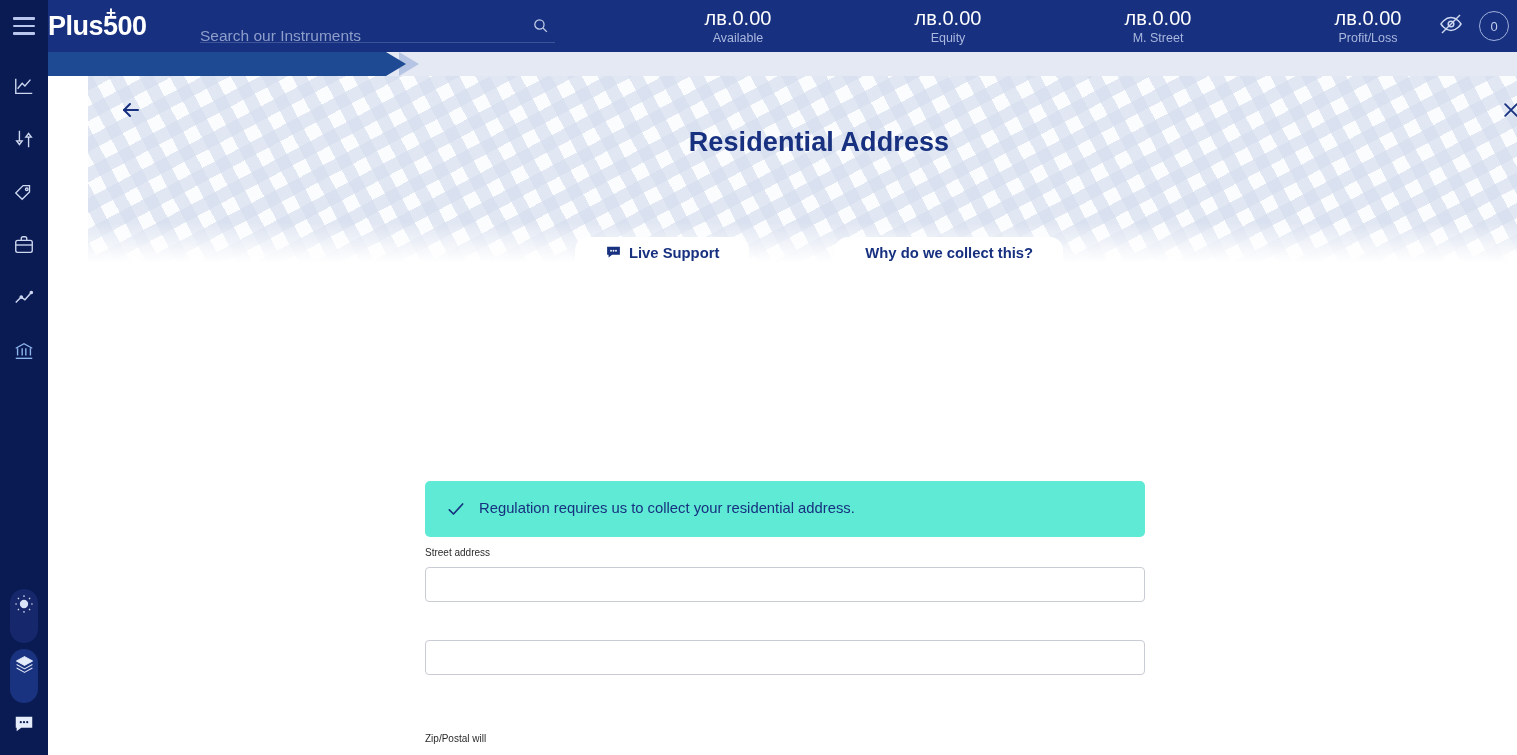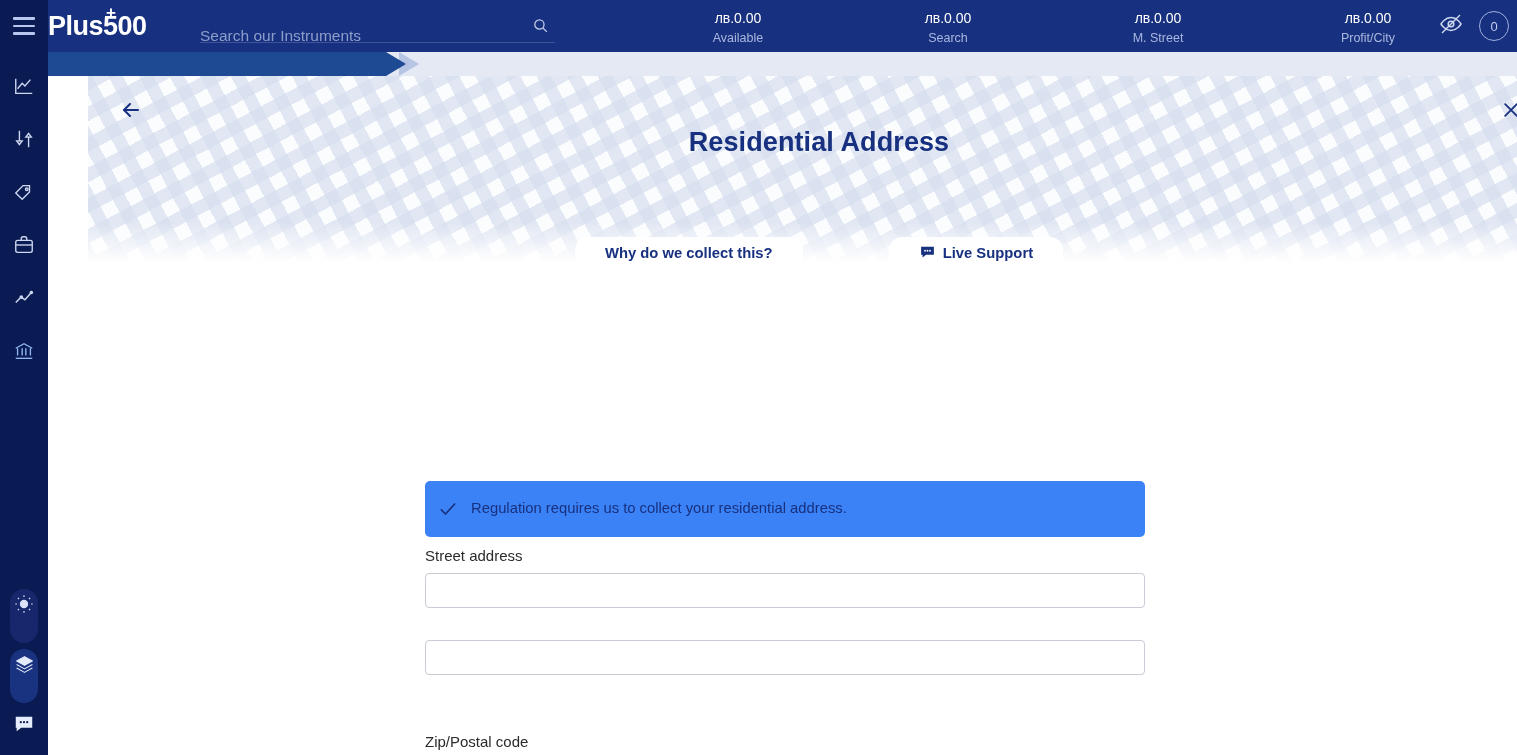--- a/index.html
+++ b/index.html
@@ -95,21 +95,21 @@
     font-size: 15.5px;
     font-family: "Liberation Sans", sans-serif;
     padding-bottom: 4px;
     margin-top: 25px;
   }
   .searchwrap input::placeholder { color: #8e9ecb; }
   .search-icon { margin-right: 6px; cursor: pointer; display:flex; }
 
   .balances { display: flex; align-items: center; margin-left: 78px; }
   .bal { width: 210px; text-align: center; cursor: default; }
-  .bal .val { color: #ffffff; font-size: 14px; line-height: 22px; font-weight: 400; }
+  .bal .val { color: #ffffff; font-size: 20px; line-height: 22px; font-weight: 400; }
   .bal .lab { color: #aab8df; font-size: 12.5px; line-height: 16px; margin-top: 1px; }
 
   .topright { position: absolute; right: 8px; top: 0; height: 52px; display: flex; align-items: center; gap: 16px; }
   .eye-btn, .count-btn { cursor: pointer; display: flex; align-items: center; justify-content: center; }
   .count-btn {
     width: 30px; height: 30px; border-radius: 50%;
     border: 1.6px solid #9fb0de;
     color: #c2cdeb; font-size: 13px;
   }
 
@@ -201,30 +201,30 @@
     color: #17307f;
     cursor: pointer;
     white-space: nowrap;
   }
 
   .content { position: relative; padding-top: 1px; }
 
   .notice {
     position: absolute; left: 377px; top: 213px;
     width: 720px; height: 56px;
-    background: #3b82f6;
+    background: #5eead4;
     border-radius: 5px;
     display: flex; align-items: center;
-    padding-left: 8px;
+    padding-left: 16px;
   }
   .notice .check { width: 30px; display: flex; align-items: center; justify-content: center; }
   .notice .txt { color: #17307f; font-size: 14.8px; line-height: 19.5px; margin-left: 8px; }
 
   .field { position: absolute; left: 377px; width: 720px; }
-  .field .label { font-size: 15px; color: #2b2b2b; margin-bottom: 9px; }
+  .field .label { font-size: 10px; color: #2b2b2b; margin-bottom: 9px; }
   .field input {
     width: 720px; height: 35px;
     border: 1px solid #c9ccd4;
     border-radius: 4px;
     outline: none;
     padding: 0 10px;
     font-size: 14.5px;
     font-family: "Liberation Sans", sans-serif;
     color: #222;
     background: #fff;
@@ -346,29 +346,29 @@
       </span>
     </div>
 
     <div class="balances">
       <div class="bal">
         <div class="val">лв.0.00</div>
         <div class="lab">Available</div>
       </div>
       <div class="bal">
         <div class="val">лв.0.00</div>
-        <div class="lab">Search</div>
+        <div class="lab">Equity</div>
       </div>
       <div class="bal">
         <div class="val">лв.0.00</div>
         <div class="lab">M. Street</div>
       </div>
       <div class="bal">
         <div class="val">лв.0.00</div>
-        <div class="lab">Profit/City</div>
+        <div class="lab">Profit/Loss</div>
       </div>
     </div>
 
     <div class="topright">
       <div class="eye-btn">
         <span>
           <svg width="24" height="24" viewBox="0 0 24 24" fill="none" stroke="#cdd8f0" stroke-width="1.5">
             <path d="M2 12s3.8-6.5 10-6.5S22 12 22 12s-3.8 6.5-10 6.5S2 12 2 12z"></path>
             <circle cx="12" cy="12" r="2.8"></circle>
             <path d="M3 21L21 3"></path>
@@ -401,34 +401,34 @@
       <div class="close-btn">
         <span>
           <svg width="20" height="20" viewBox="0 0 24 24" fill="none" stroke="#17307f" stroke-width="2.2" stroke-linecap="round">
             <path d="M5 5l14 14M19 5L5 19"></path>
           </svg>
         </span>
       </div>
       <div class="hero-title">Residential Address</div>
 
       <div class="tabs">
-        <div class="tab">
-          <span>Why do we collect this?</span>
-        </div>
         <div class="tab">
           <span style="display:flex;">
             <svg width="17" height="17" viewBox="0 0 24 24" fill="#17307f">
               <path d="M3 4h18v11H10l-5 4v-4H3z"></path>
               <circle cx="8.5" cy="9.5" r="1.3" fill="#ffffff"></circle>
               <circle cx="12" cy="9.5" r="1.3" fill="#ffffff"></circle>
               <circle cx="15.5" cy="9.5" r="1.3" fill="#ffffff"></circle>
             </svg>
           </span>
           <span>Live Support</span>
         </div>
+        <div class="tab">
+          <span>Why do we collect this?</span>
+        </div>
       </div>
     </div>
 
     <div class="content">
 
       <div class="notice">
         <span class="check">
           <svg width="20" height="20" viewBox="0 0 24 24" fill="none" stroke="#17307f" stroke-width="2" stroke-linecap="round" stroke-linejoin="round">
             <polyline points="4,13 9,18 20,6"></polyline>
           </svg>
@@ -441,19 +441,19 @@
       <div class="field f1">
         <div class="label">Street address</div>
         <input type="text" value="" placeholder="" style="">
       </div>
 
       <div class="field f2">
         <input type="text" value="" placeholder="" style="">
       </div>
 
       <div class="field f3">
-        <div class="label">Zip/Postal code</div>
+        <div class="label">Zip/Postal will</div>
 
       </div>
 
     </div>
   </div>
 </div>
 
 </body></html>

